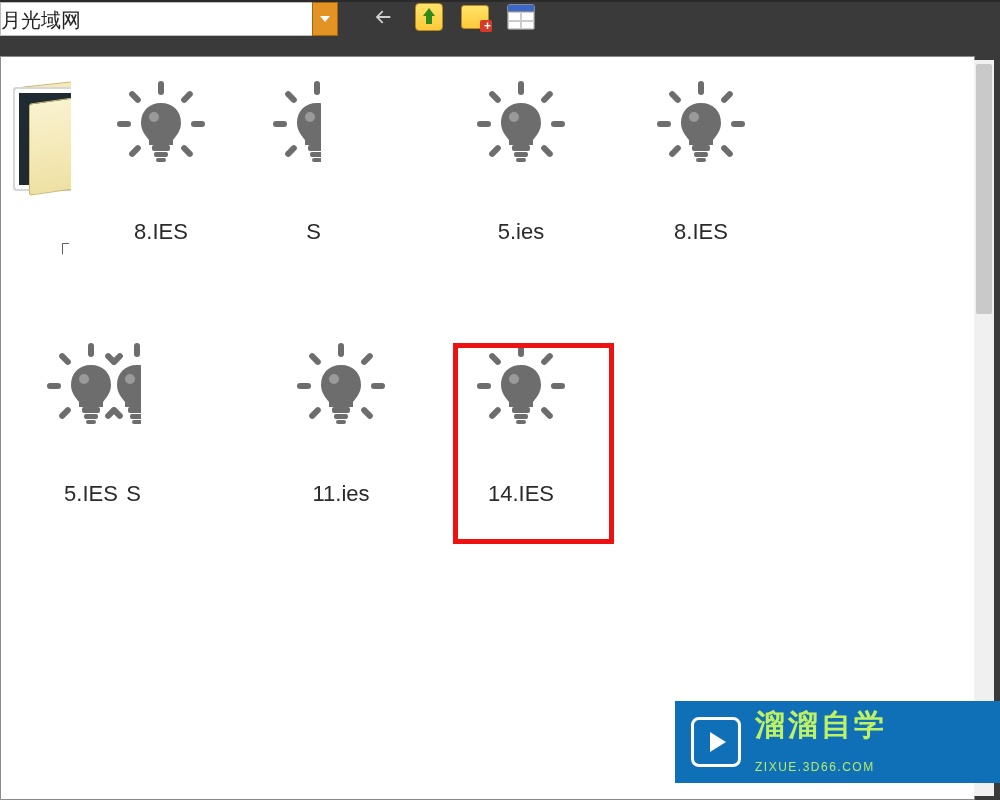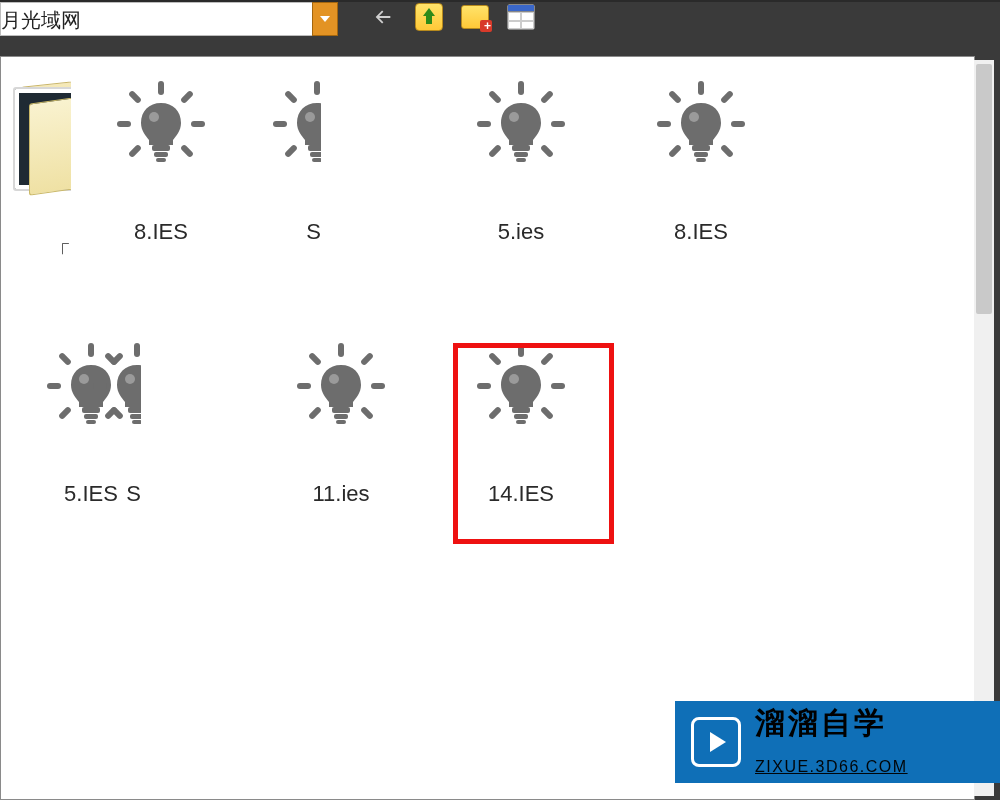--- a/index.html
+++ b/index.html
@@ -237,38 +237,38 @@
     position: absolute;
     right: 0;
     bottom: 17px;
     width: 325px;
     height: 82px;
     background: #0f6fb7;
     display: flex;
     align-items: center;
     padding: 0 16px;
     box-sizing: border-box;
-    color: #000000;
+    color: #bef264;
   }
   .wm-logo {
     width: 44px; height: 44px;
     border: 3px solid #fff;
     border-radius: 8px;
     display:flex;align-items:center;justify-content:center;
     margin-right: 14px;
   }
   .wm-logo .play {
     width:0;height:0;
     border-top:10px solid transparent;
     border-bottom:10px solid transparent;
     border-left:16px solid #fff;
     margin-left:4px;
   }
   .wm-text .t1 { font-size: 30px; font-weight: 700; letter-spacing: 3px; line-height: 1; }
-  .wm-text .t2 { font-size: 16px; letter-spacing: 1.5px; margin-top: 20px; opacity: 0.95; text-decoration: underline;}
+  .wm-text .t2 { font-size: 12px; letter-spacing: 1.5px; margin-top: 20px; opacity: 0.95;}
 </style>
 </head>
 <body>
 
 <div class="toolbar">
   <div class="addr-wrap">
     <div class="addr-field">月光域网</div>
     <div class="addr-drop">
       <div class="tri-down"></div>
     </div>

